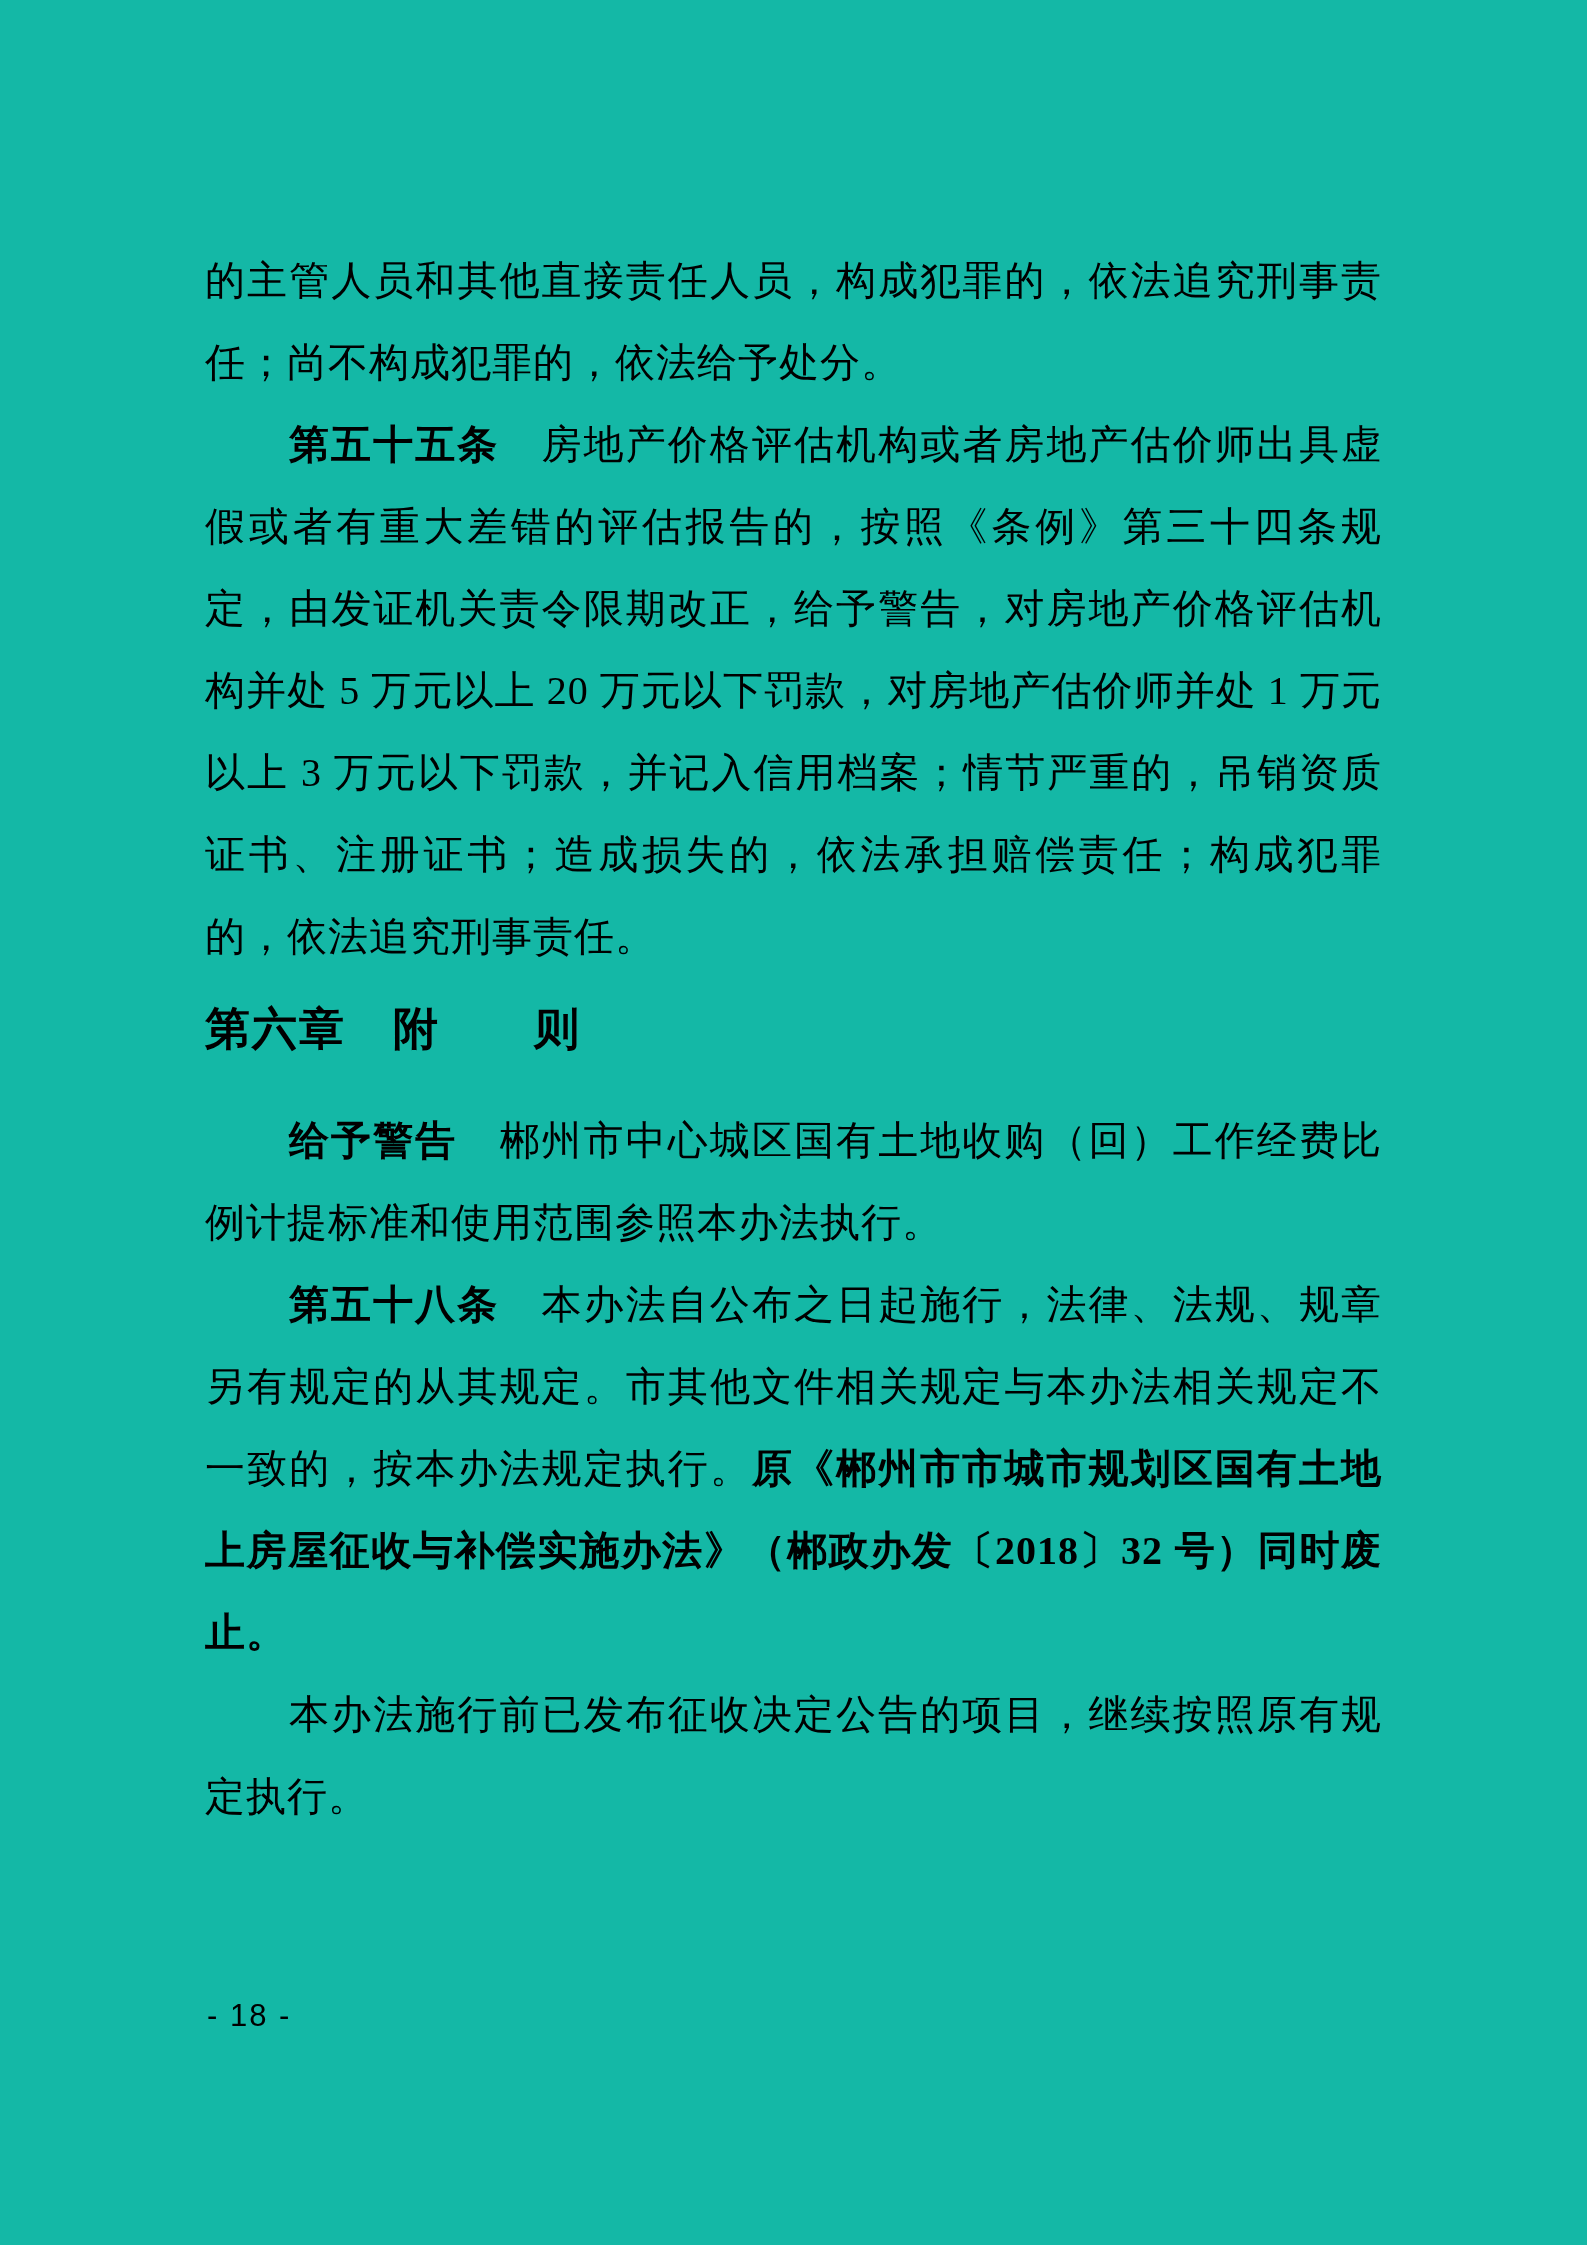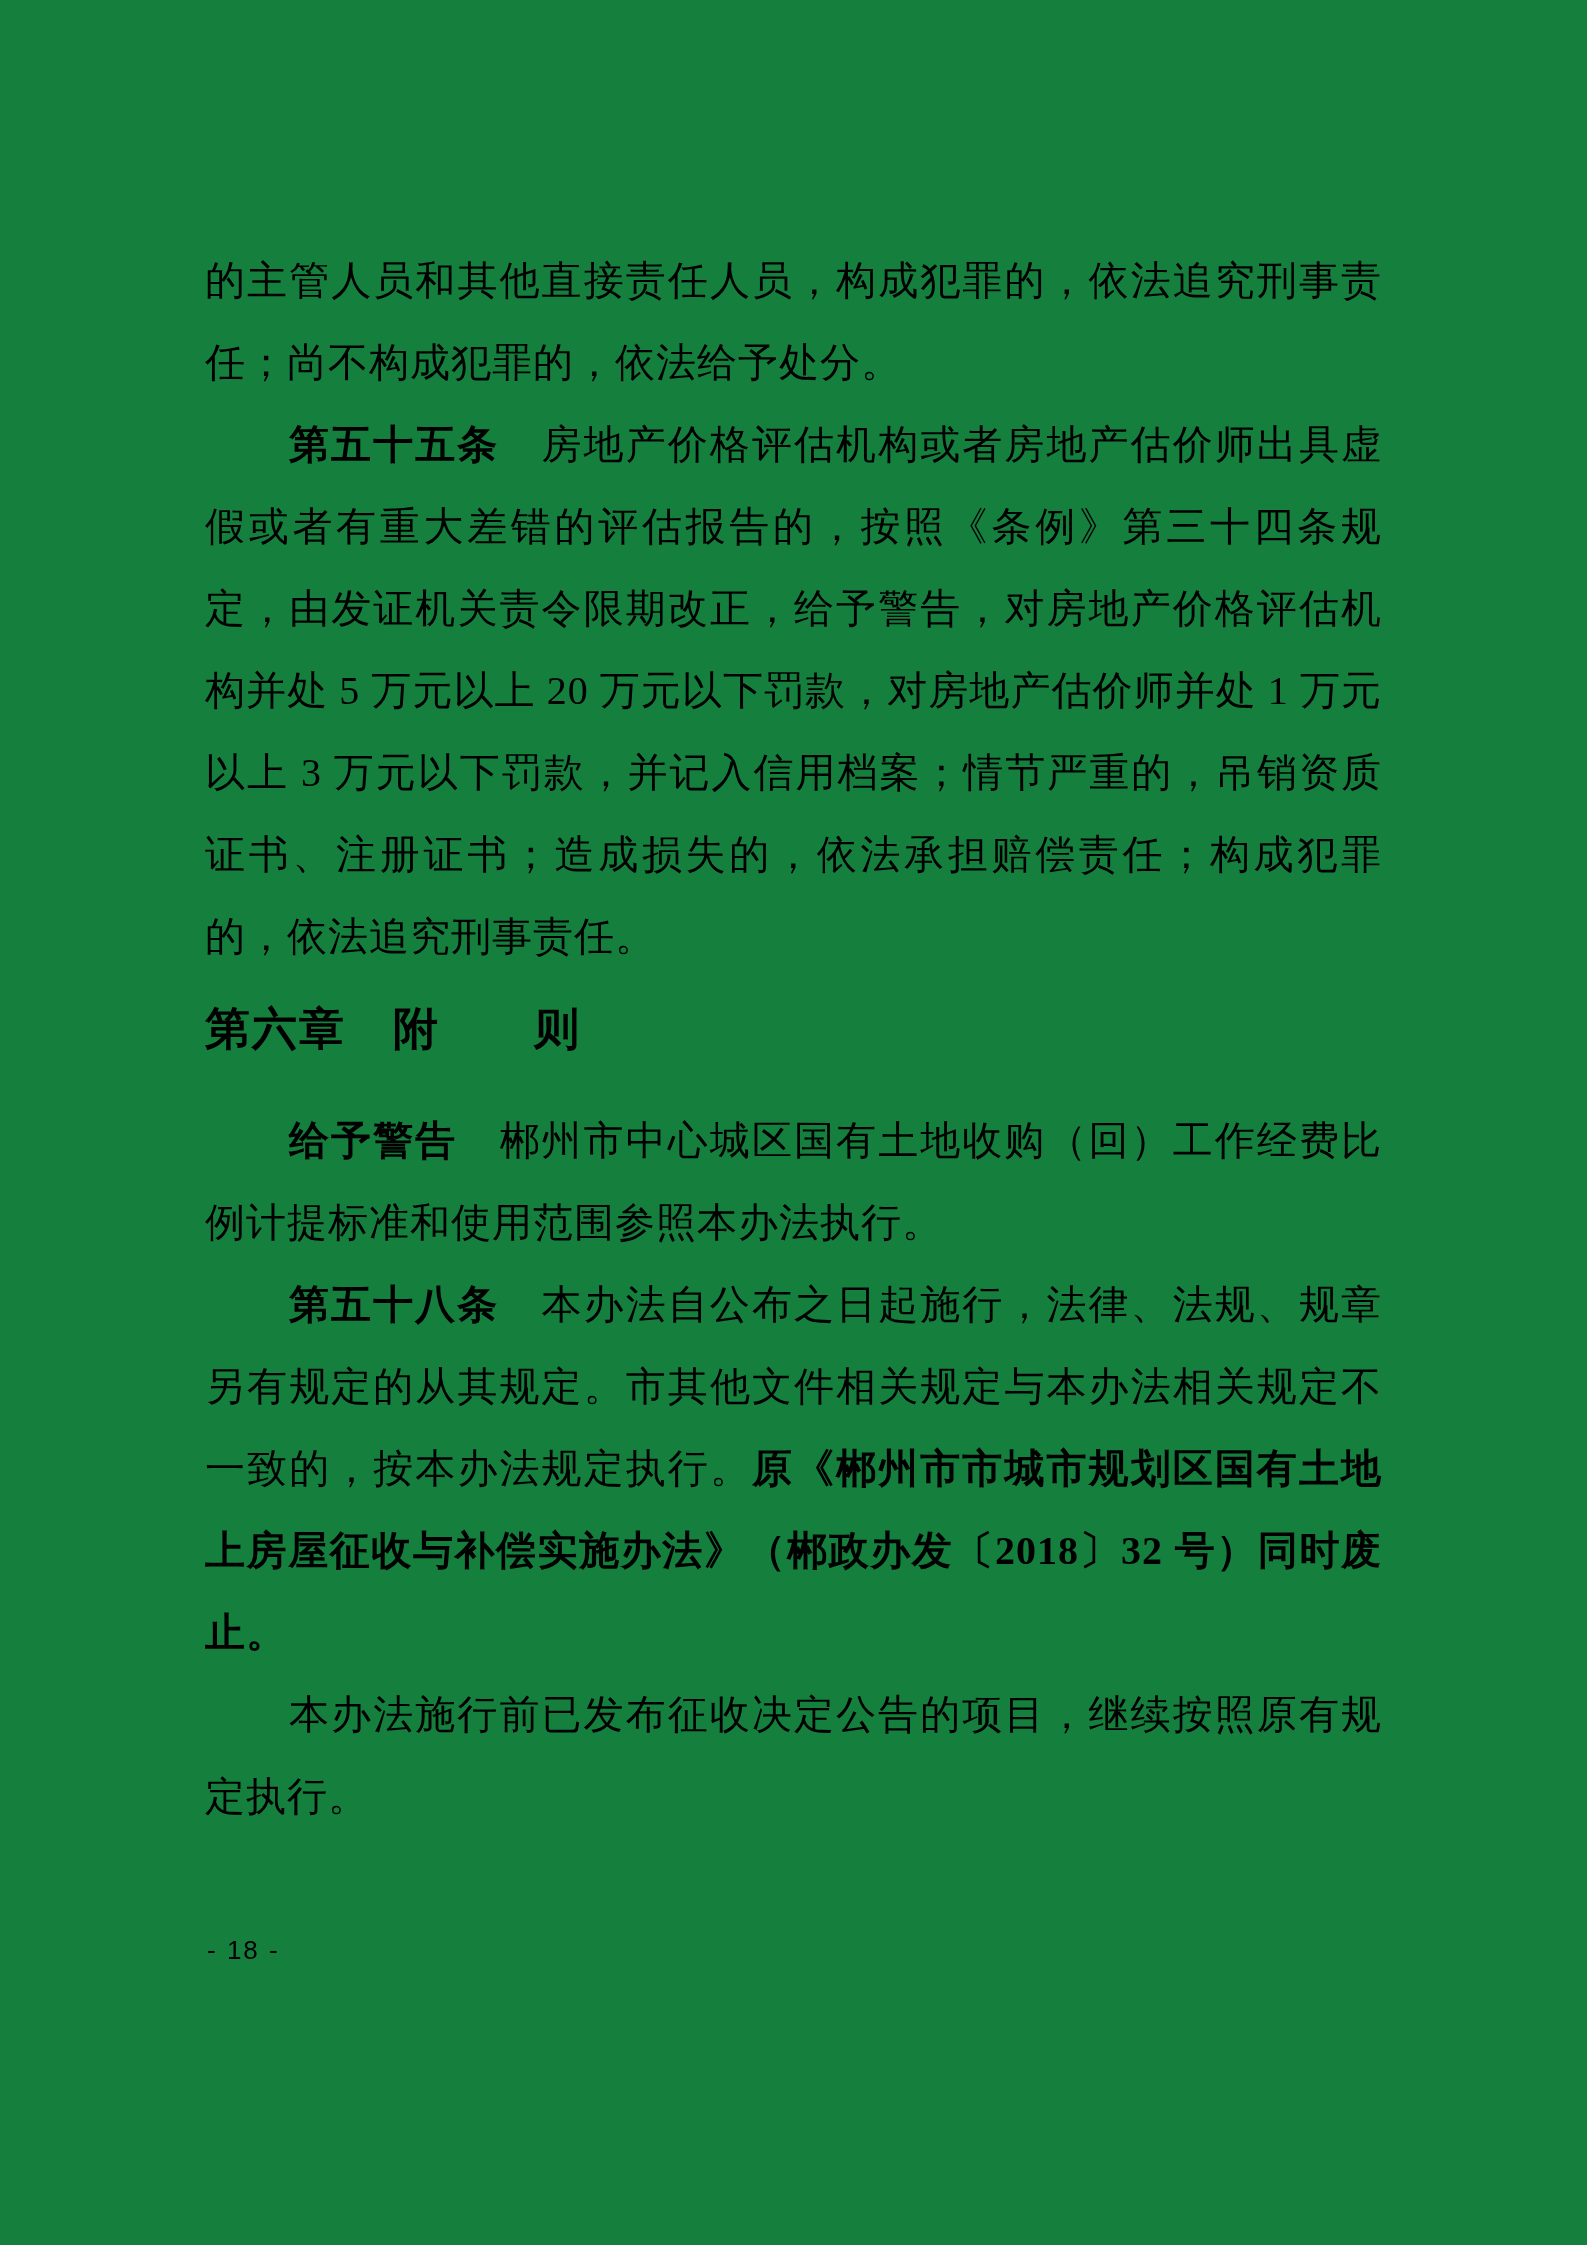--- a/index.html
+++ b/index.html
@@ -4,21 +4,21 @@
 <style>
   html, body {
     margin: 0;
     padding: 0;
     background: #e8e8e8;
   }
   .page {
     position: relative;
     width: 1587px;
     height: 2245px;
-    background: #15803d;
+    background: #14b8a6;
     margin: 0 auto;
     overflow: hidden;
     font-family: "Liberation Serif", serif;
     color: #000000;
   }
   .content {
     position: absolute;
     left: 205px;
     top: 240px;
     width: 1177px;
@@ -45,23 +45,23 @@
     font-size: 45px;
     font-weight: bold;
     line-height: 82px;
     letter-spacing: 2px;
     text-align: left;
     color: #000000;
   }
   .page-footer {
     position: absolute;
     left: 207px;
-    top: 1935px;
+    top: 1998px;
     font-family: "Liberation Sans", sans-serif;
-    font-size: 26px;
+    font-size: 31px;
     letter-spacing: 2px;
     color: #000000;
   }
 </style>
 </head>
 <body>
 
 <div class="page">
   <div class="content">
       <p class="para"><span>的主管人员和其他直接责任人员，构成犯罪的，依法追究刑事责任；尚不构成犯罪的，依法给予处分。</span></p>

